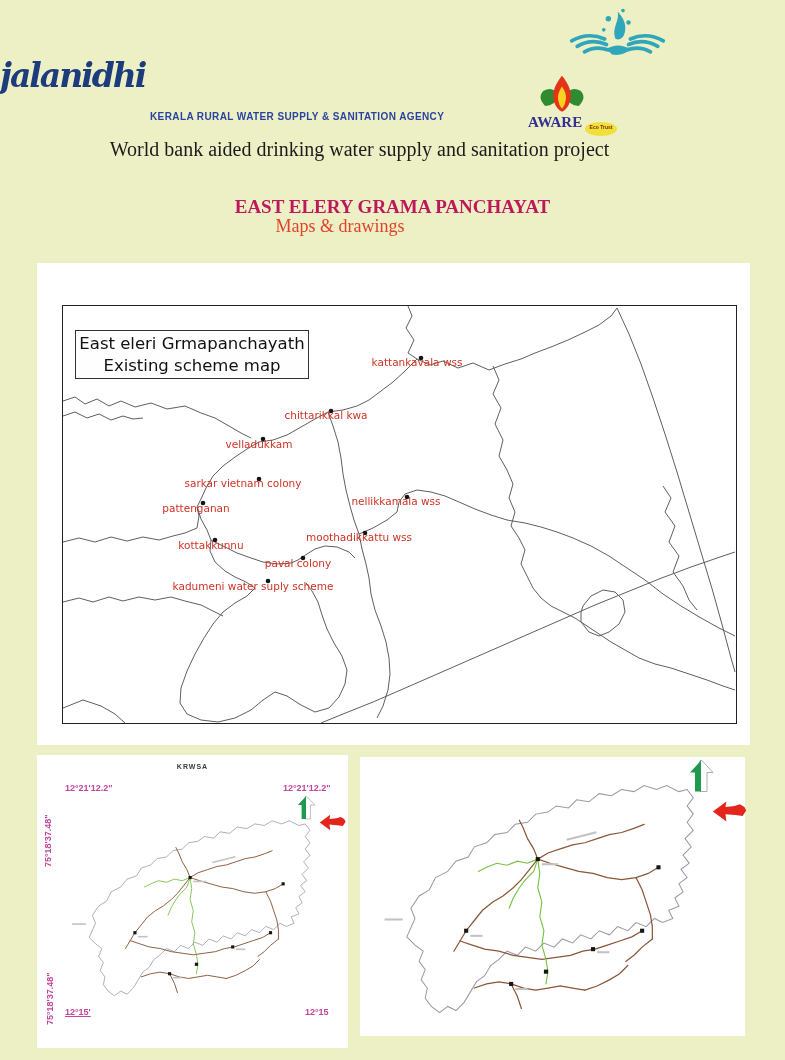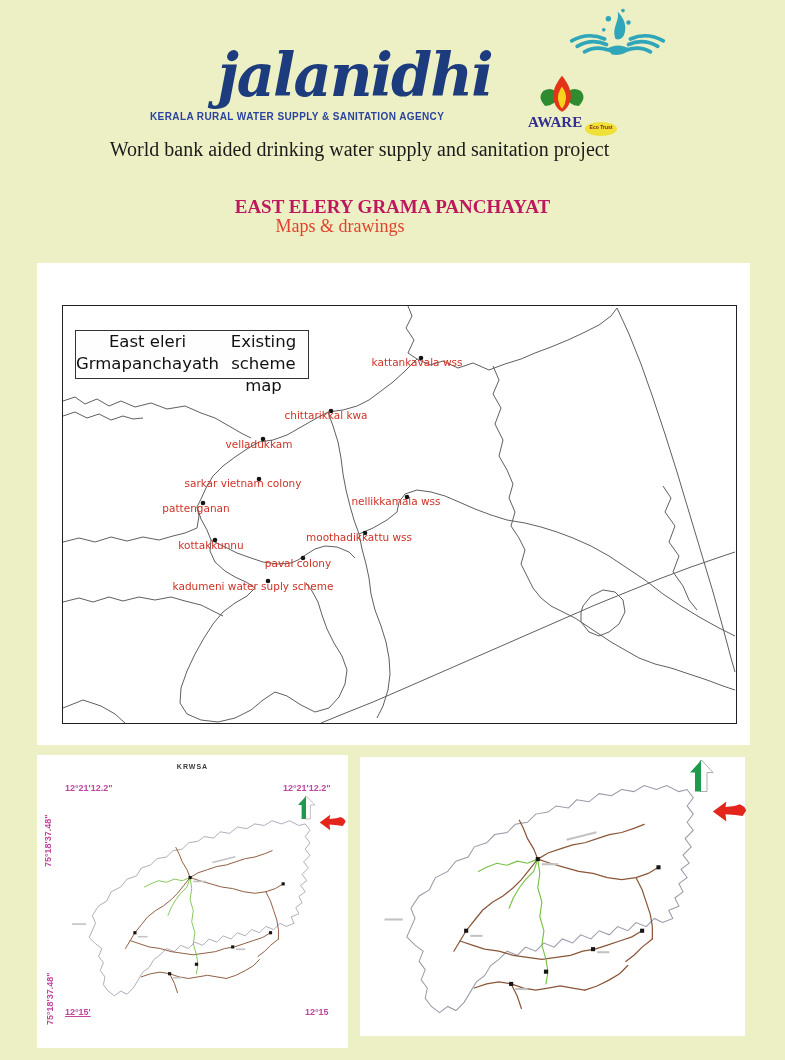--- a/index.html
+++ b/index.html
@@ -1,22 +1,22 @@
 <!DOCTYPE html>
 <html><head>
 <meta charset="utf-8">
 <style>
   html,body{margin:0;padding:0;}
   .page{position:relative;width:785px;height:1060px;background:#edf0c5;overflow:hidden;
         font-family:"Liberation Sans",sans-serif;}
   
   .splash{position:absolute;left:330px;top:6px;width:115px;height:55px;}
-  .brand{position:absolute;left:0;top:48px;width:709px;text-align:center;
+  .brand{position:absolute;left:0;top:48px;width:709px;text-align:left;
          font-family:"DejaVu Serif",serif;font-style:italic;font-weight:bold;
-         font-size:59px;letter-spacing:-2px;color:#1d3c7e;line-height:56px;}
+         font-size:33px;letter-spacing:-2px;color:#1d3c7e;line-height:56px;}
   .brand-wrap{position:absolute;left:230px;top:0;width:320px;height:135px;}
   .tagline{position:absolute;left:150px;top:111px;width:470px;text-align:left;
            font-size:10px;font-weight:bold;letter-spacing:.4px;color:#2b43a0;}
   .aware{position:absolute;left:528px;top:74px;width:90px;height:64px;}
   .aware-flame{position:absolute;left:8px;top:0;width:52px;height:42px;}
   .aware-label{position:absolute;left:0;top:40px;width:68px;
                font-family:"Liberation Serif",serif;font-weight:bold;font-size:15px;color:#33308f;}
   .eco-badge{position:absolute;left:57px;top:48px;width:32px;height:14px;background:#f0e03a;
              border-radius:50%;text-align:center;font-size:5px;line-height:6px;color:#7c2412;
              font-weight:bold;padding-top:2px;box-sizing:border-box;}
@@ -25,21 +25,21 @@
   .h-title{position:absolute;left:0;top:196px;width:785px;text-align:center;
            font-family:"Liberation Serif",serif;font-weight:bold;font-size:19px;color:#be185d;}
   .h-sub{position:absolute;left:0;top:216px;width:680px;text-align:center;
          font-family:"Liberation Serif",serif;font-size:18px;color:#e1422e;}
   
   .panel{position:absolute;background:#ffffff;}
   .main-panel{left:37px;top:263px;width:713px;height:482px;}
   .map-frame{position:absolute;left:25px;top:42px;width:673px;height:417px;border:1.5px solid #222;}
   .map-frame svg{position:absolute;left:0;top:0;width:100%;height:100%;}
   .map-titlebox{position:absolute;left:12px;top:24px;width:232px;height:47px;background:#fefefe;
-                border:1.5px solid #333;display:flex;justify-content:center;
+                border:1.5px solid #333;display:flex;flex-direction:column;justify-content:center;
                 text-align:center;font-family:"DejaVu Sans",sans-serif;font-size:16.5px;
                 color:#111;line-height:22px;}
   .left-panel{left:37px;top:755px;width:311px;height:293px;}
   .right-panel{left:360px;top:757px;width:385px;height:279px;}
   .pmap-svg{position:absolute;}
   .krwsa{position:absolute;left:0;top:8px;width:311px;text-align:center;font-size:7px;
          font-weight:bold;color:#3a3a3a;letter-spacing:1px;}
   .coord{position:absolute;font-size:9px;font-weight:bold;color:#c1459c;white-space:nowrap;}
   .coord.vert{writing-mode:vertical-rl;transform:rotate(180deg);}
   .arrow-box{position:absolute;}

